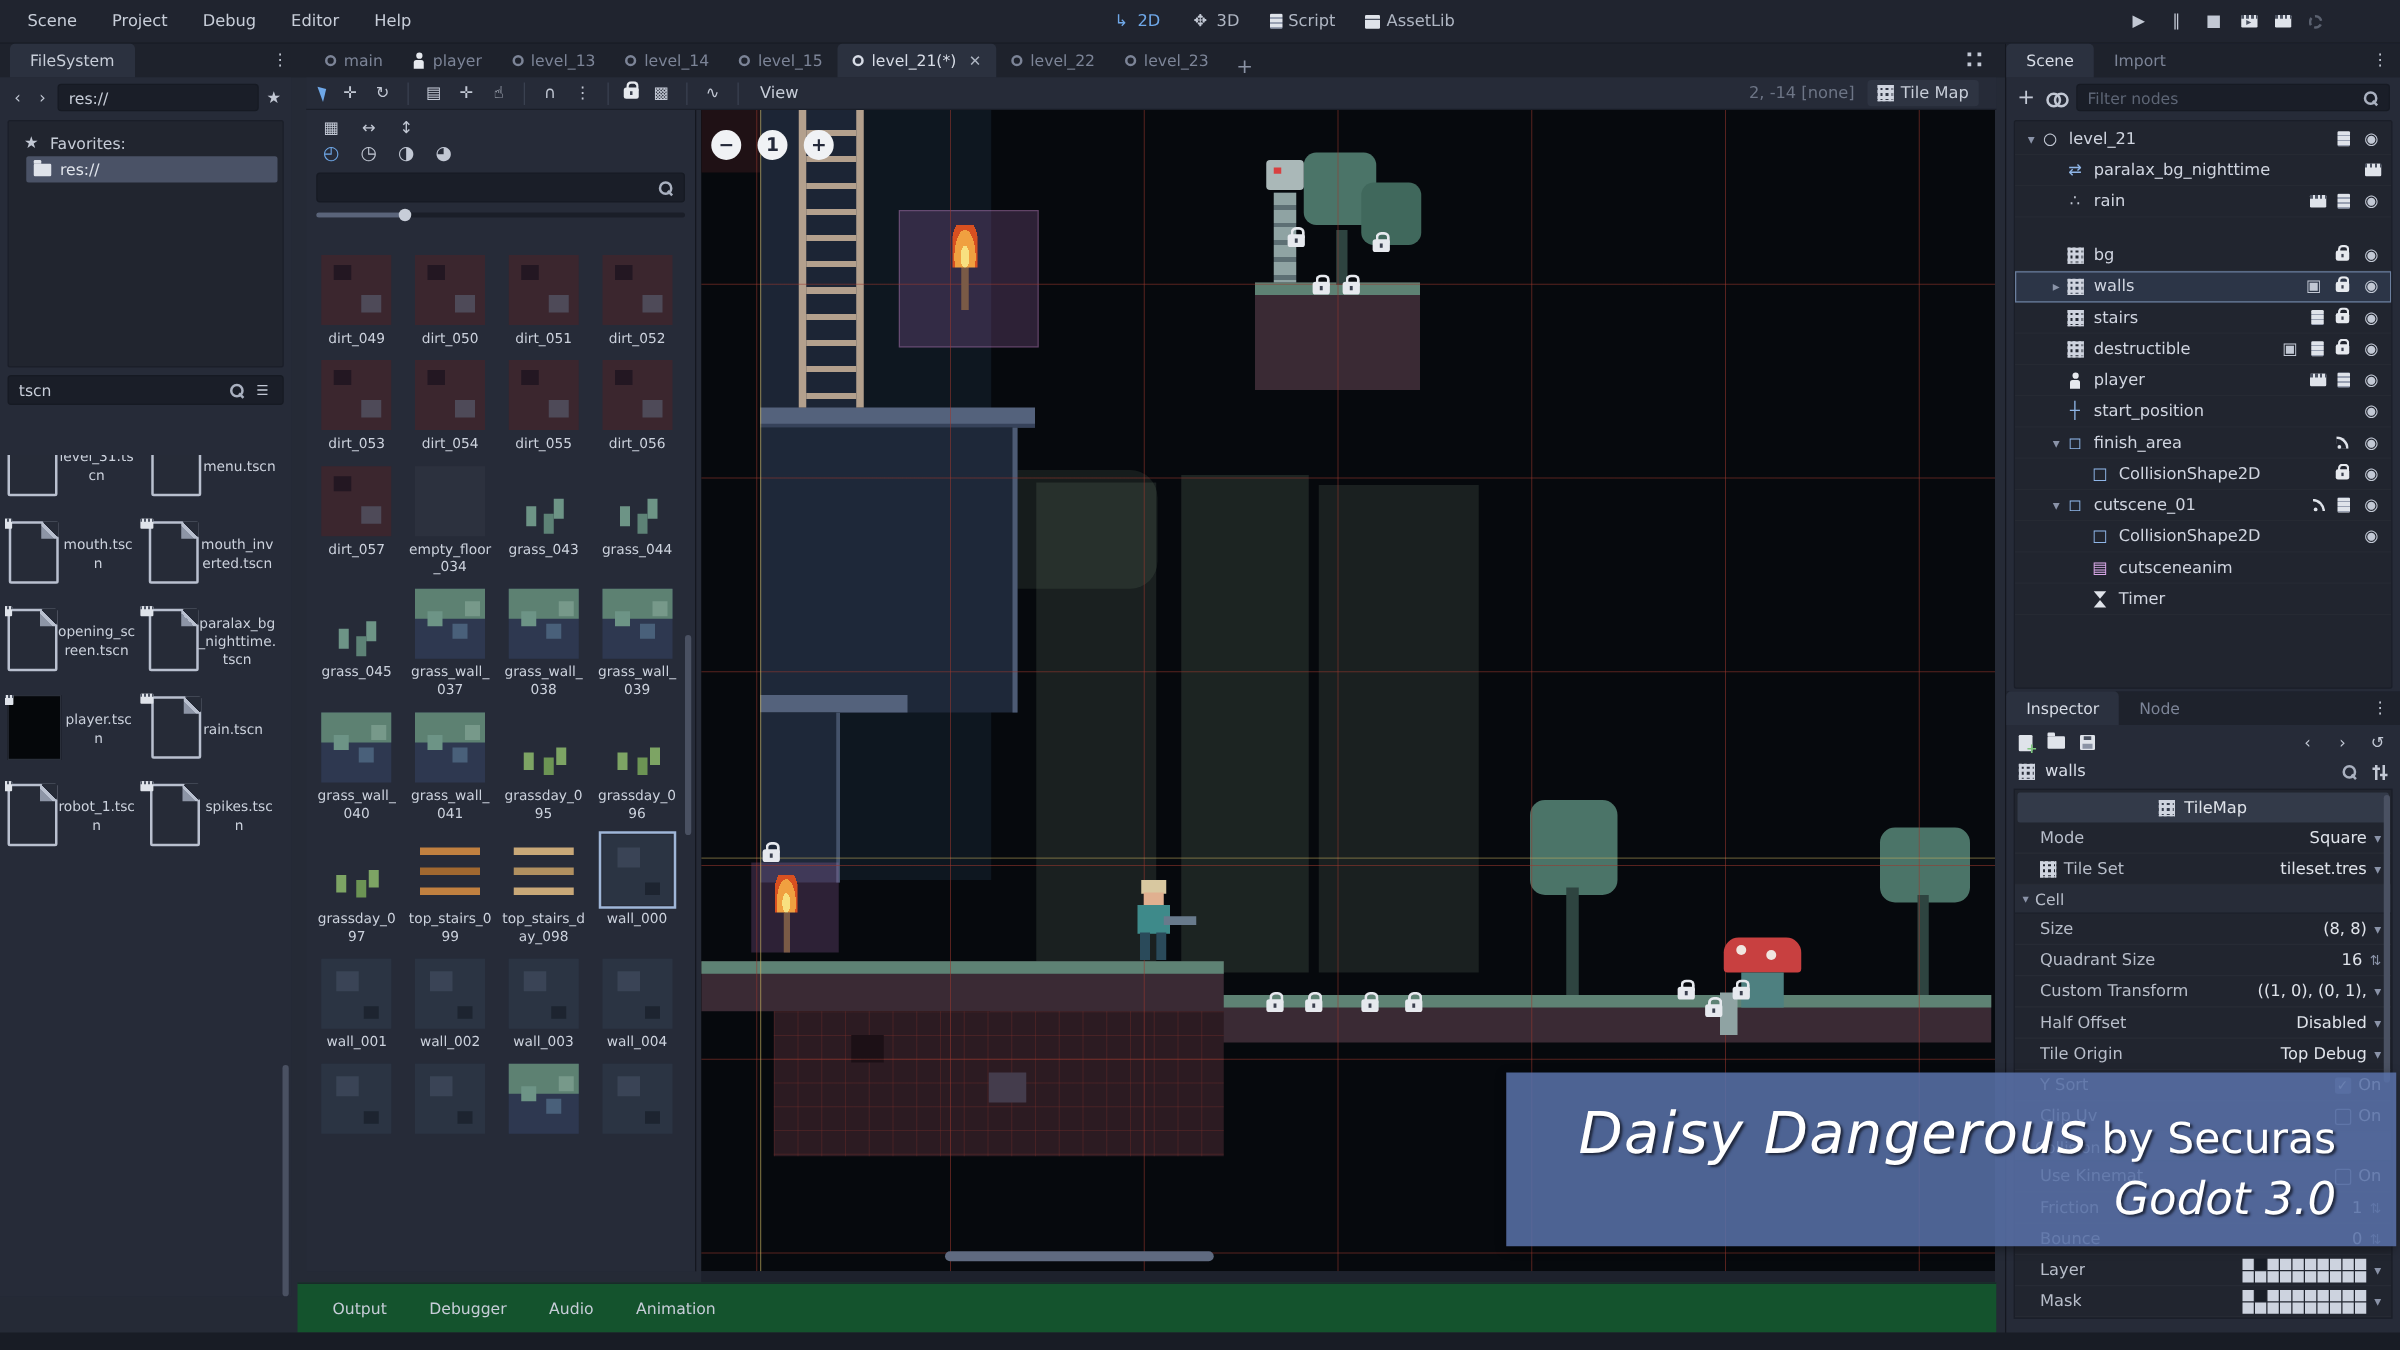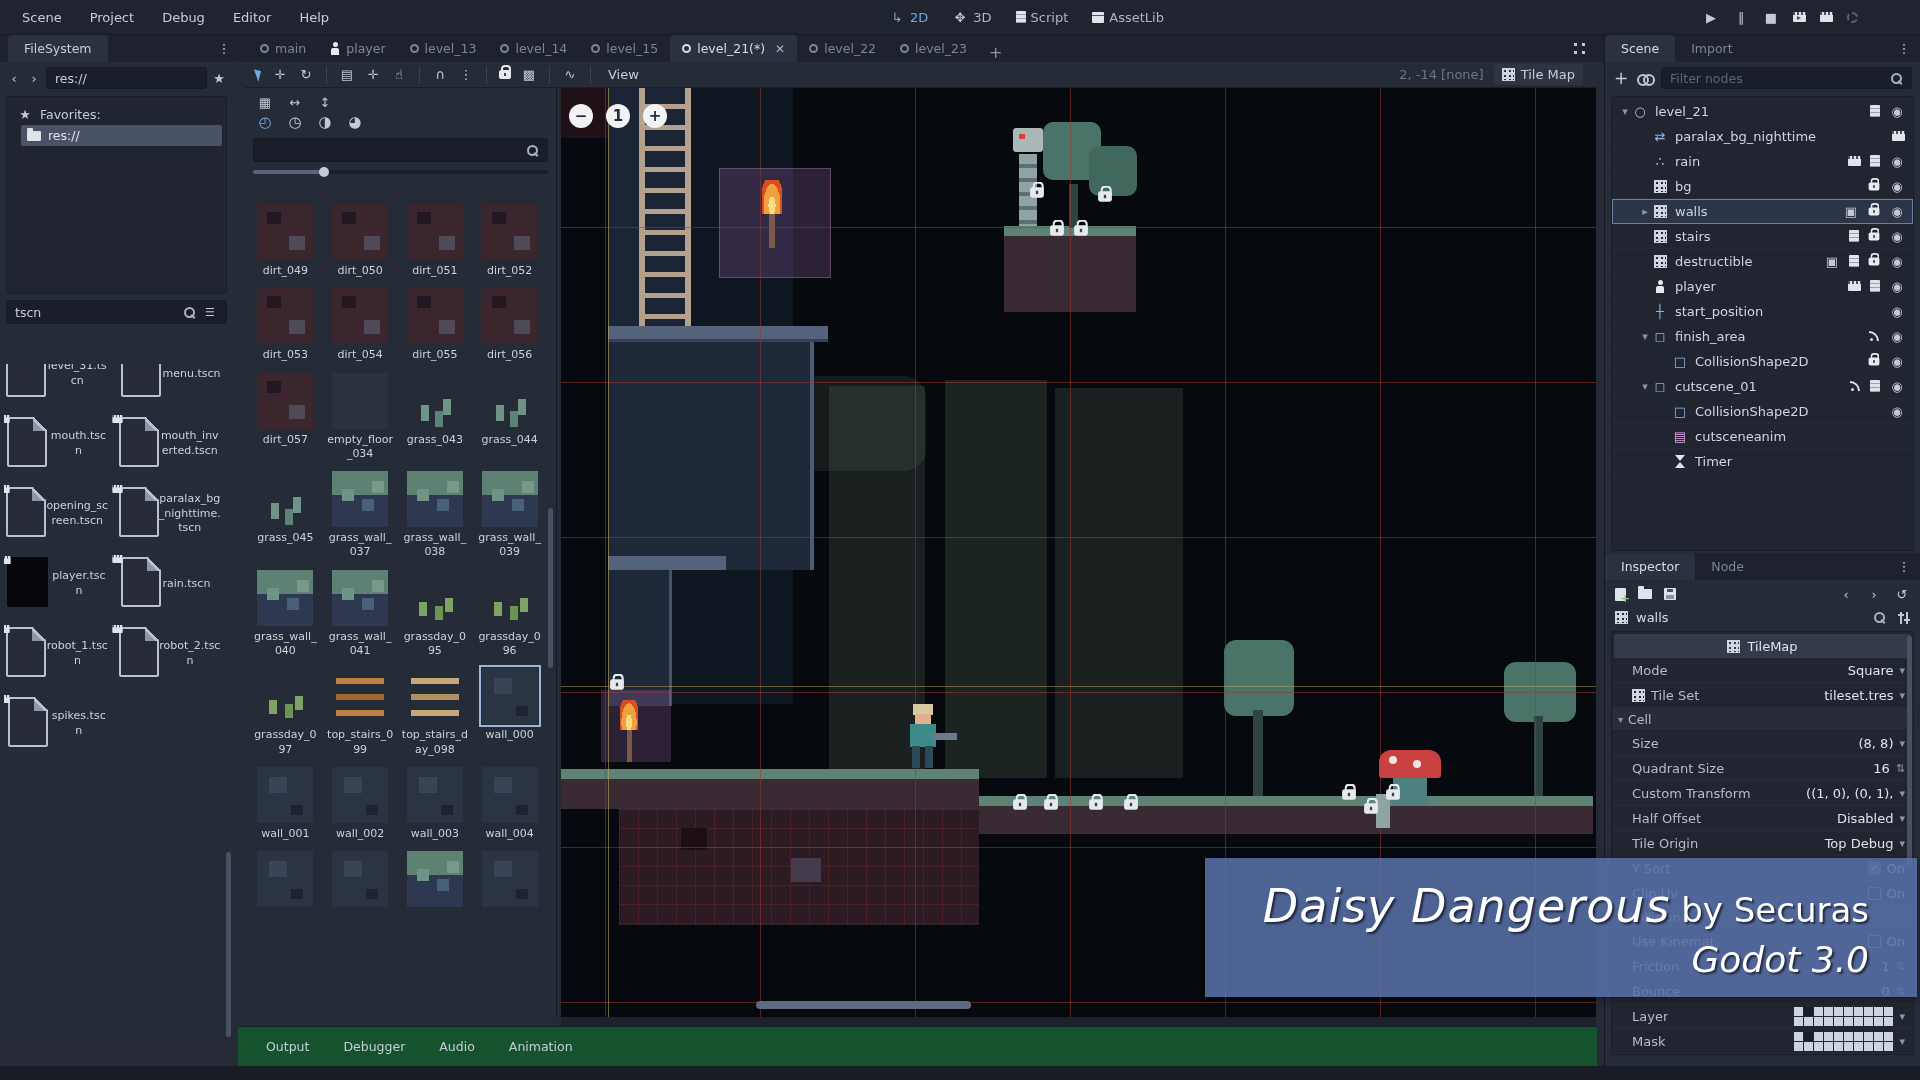--- a/index.html
+++ b/index.html
@@ -419,27 +419,20 @@
               <div class="fpage"></div>
               <span class="c-clapper fmini"></span>
             </div>
             <div class="fname">robot_1.tscn</div>
           </div>
           <div class="fcell">
             <div class="fthumb">
               <div class="fpage"></div>
               <span class="c-clapper fmini"></span>
             </div>
-            <div class="fname">robot_2.tscn</div>
-          </div>
-          <div class="fcell">
-            <div class="fthumb">
-              <div class="fpage"></div>
-              <span class="c-clapper fmini"></span>
-            </div>
             <div class="fname">spikes.tscn</div>
           </div>
         </div>
     </div>
     <div id="fs-scroll"></div>
   </div>
 
   <div class="abs" id="palette">
     <div id="pal-modes1">
         <span class="ico">▦</span>
@@ -719,21 +712,21 @@
           <span class="nico">
             <span class="ico">∴</span>
           </span>
           <span class="nm">rain</span>
           <span class="badges">
             <span class="c-clapper"></span>
             <span class="c-script"></span>
             <span class="ico">◉</span>
           </span>
         </div>
-        <div class="trow" style="padding-left: 26px;">
+        <div class="trow" style="padding-left: 26px; margin-top: 18px;">
           <span class="exp"></span>
           <span class="nico">
             <span class="c-grid12"></span>
           </span>
           <span class="nm">bg</span>
           <span class="badges">
             <span class="c-lock" style="transform: scale(0.9);"></span>
             <span class="ico">◉</span>
           </span>
         </div>

